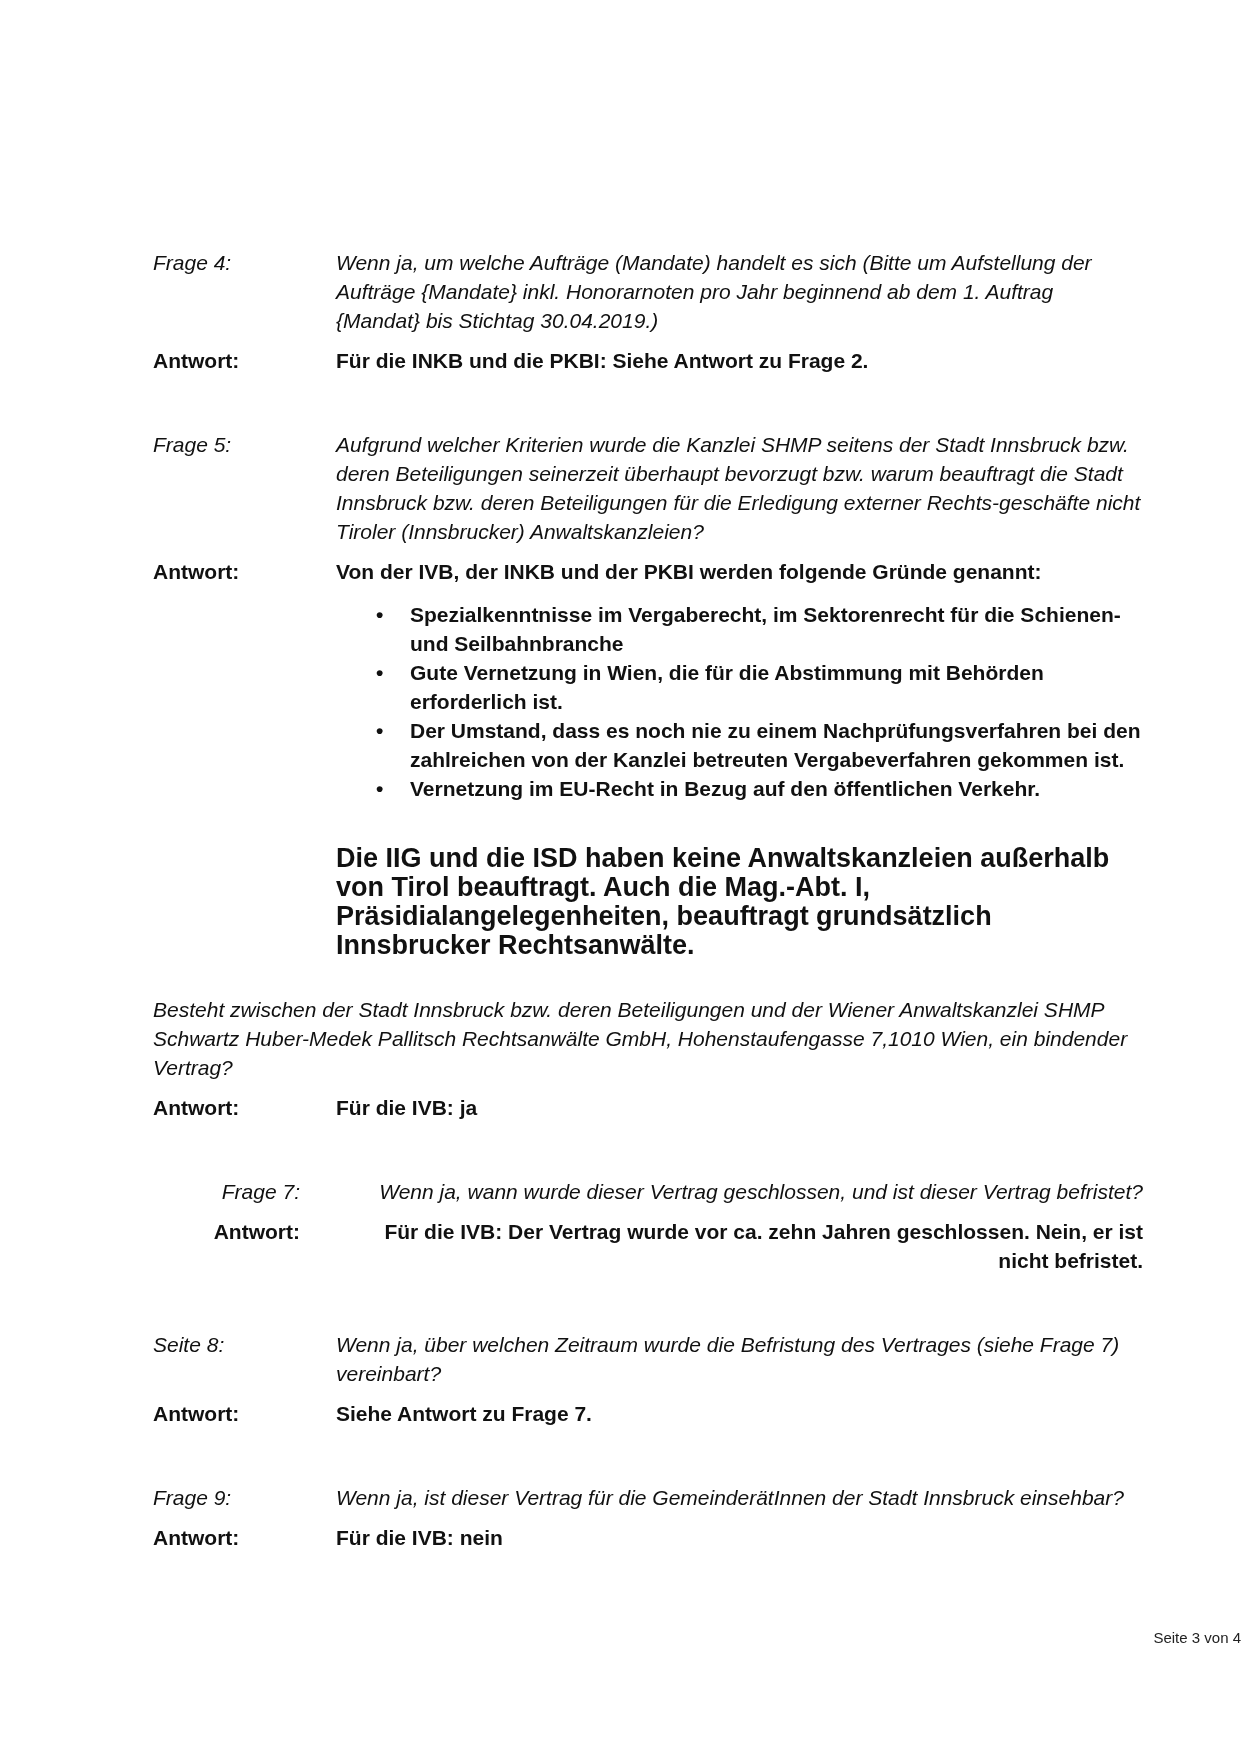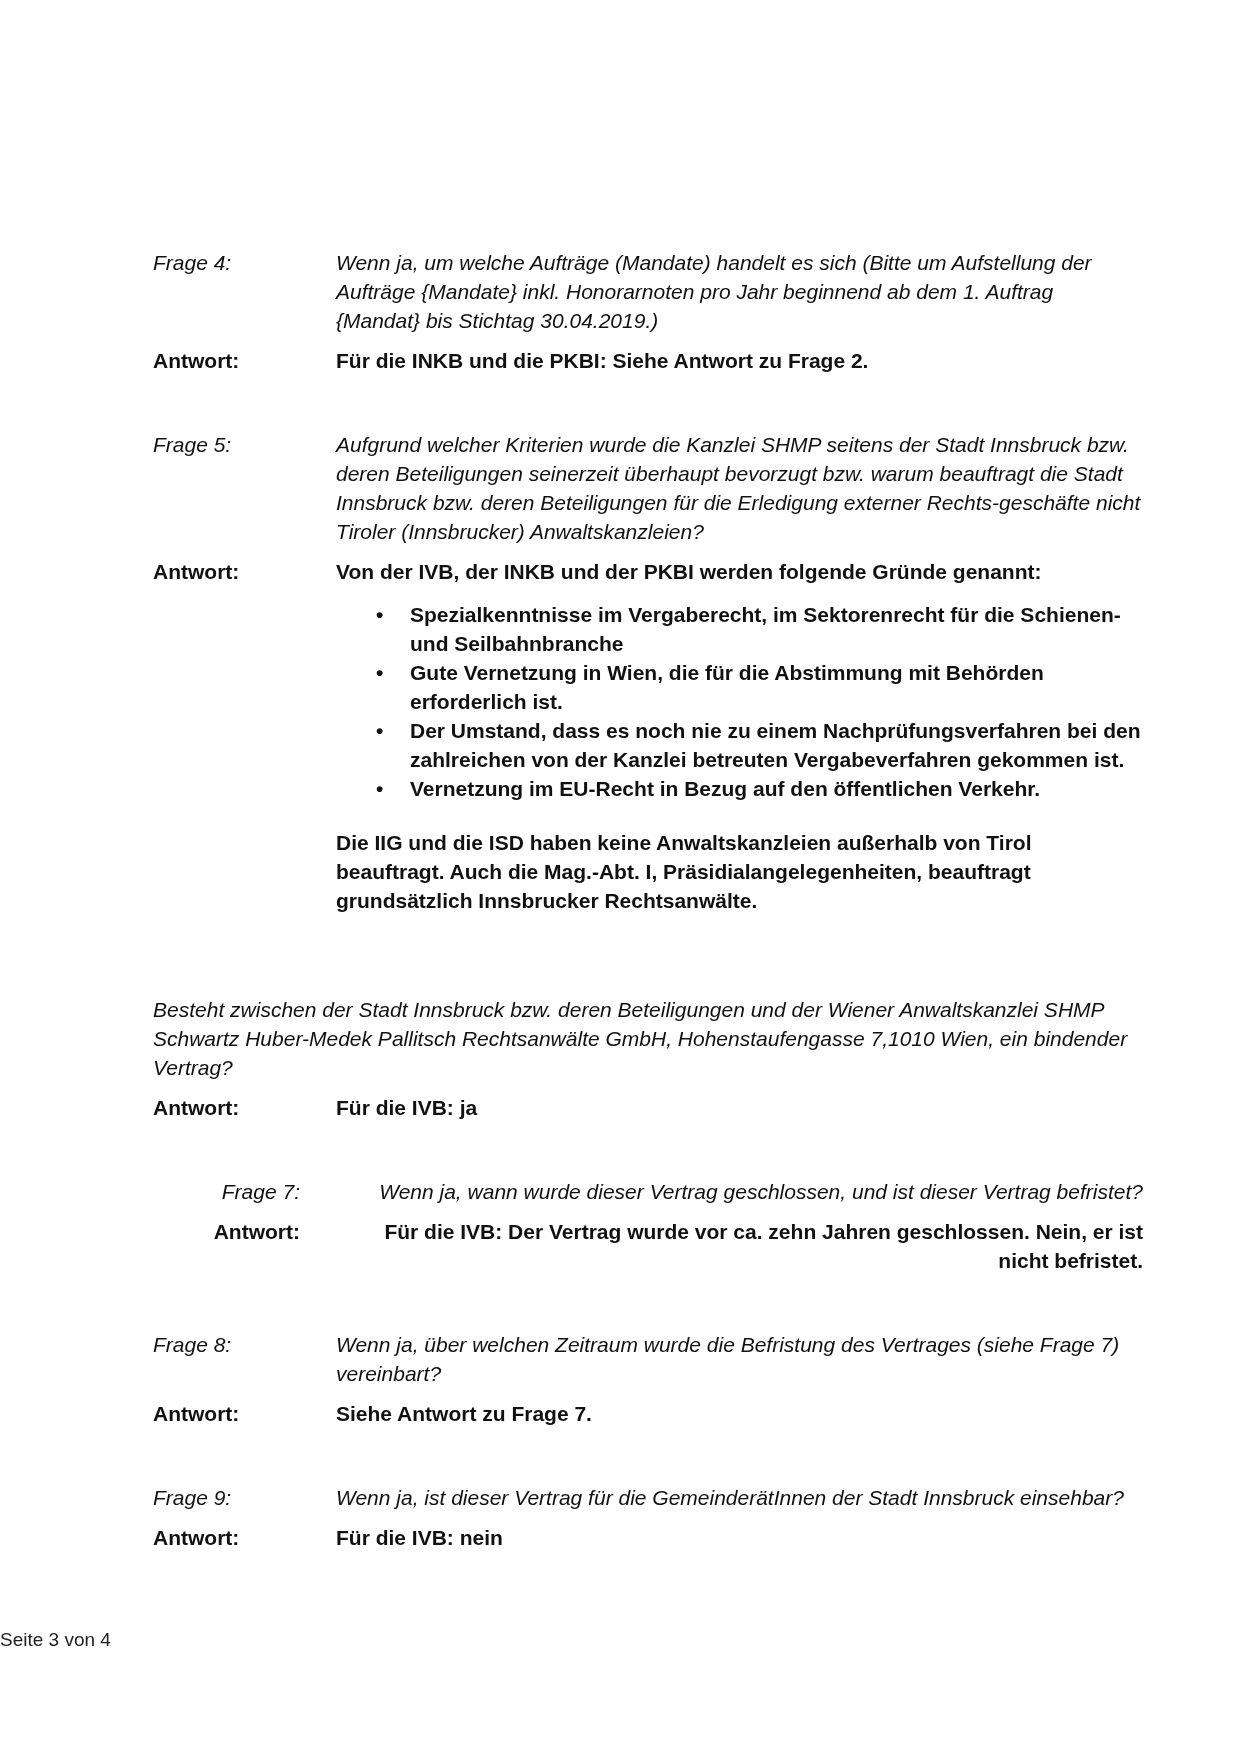--- a/index.html
+++ b/index.html
@@ -11,22 +11,22 @@
   .qa { position: absolute; left: 153px; width: 990px; }
   .row { display: flex; font-size: 21px; line-height: 29px; gap: 36px; }
   .row .label { width: 147px; flex: 0 0 147px; }
   .row .text { flex: 1; }
   .frage .label, .frage .text { font-style: italic; font-weight: normal; }
   .antwort { margin-top: 11px; }
   .antwort .label, .antwort .text { font-weight: bold; }
   ul.bullets { list-style: none; margin: 14px 0 0 0; padding: 0; }
   ul.bullets li { position: relative; padding-left: 74px; font-weight: bold; font-size: 21px; line-height: 29px; }
   ul.bullets li .dot { position: absolute; left: 40px; top: 0; }
-  .para { margin-top: 25px; font-weight: bold; font-size: 21px; line-height: 29px; }
-  .footer { position: absolute; top: 1629px; left: 0; width: 1241px; text-align: left; font-size: 19px; color: #222; }
+  .para { margin-top: 41px; font-weight: bold; font-size: 27px; line-height: 29px; }
+  .footer { position: absolute; top: 1629px; left: 0; width: 1241px; text-align: right; font-size: 15px; color: #222; }
 </style>
 </head>
 <body>
 
 <div class="page">
 
   <div class="qa" style="top:248px;">
     <div class="row frage">
       <div class="label">Frage 4:</div>
       <div class="text">Wenn ja, um welche Aufträge (Mandate) handelt es sich (Bitte um Aufstellung der Aufträge {Mandate} inkl. Honorarnoten pro Jahr beginnend ab dem 1. Auftrag {Mandat} bis Stichtag 30.04.2019.)</div>
@@ -73,21 +73,21 @@
       <div class="text">Wenn ja, wann wurde dieser Vertrag geschlossen, und ist dieser Vertrag befristet?</div>
     </div>
     <div class="row antwort">
       <div class="label">Antwort:</div>
       <div class="text">Für die IVB: Der Vertrag wurde vor ca. zehn Jahren geschlossen. Nein, er ist nicht befristet.</div>
     </div>
   </div>
 
   <div class="qa" style="top:1330px;">
     <div class="row frage">
-      <div class="label">Frage 8:</div>
+      <div class="label">Seite 8:</div>
       <div class="text">Wenn ja, über welchen Zeitraum wurde die Befristung des Vertrages (siehe Frage 7) vereinbart?</div>
     </div>
     <div class="row antwort">
       <div class="label">Antwort:</div>
       <div class="text">Siehe Antwort zu Frage 7.</div>
     </div>
   </div>
 
   <div class="qa" style="top:1483px;">
     <div class="row frage">

